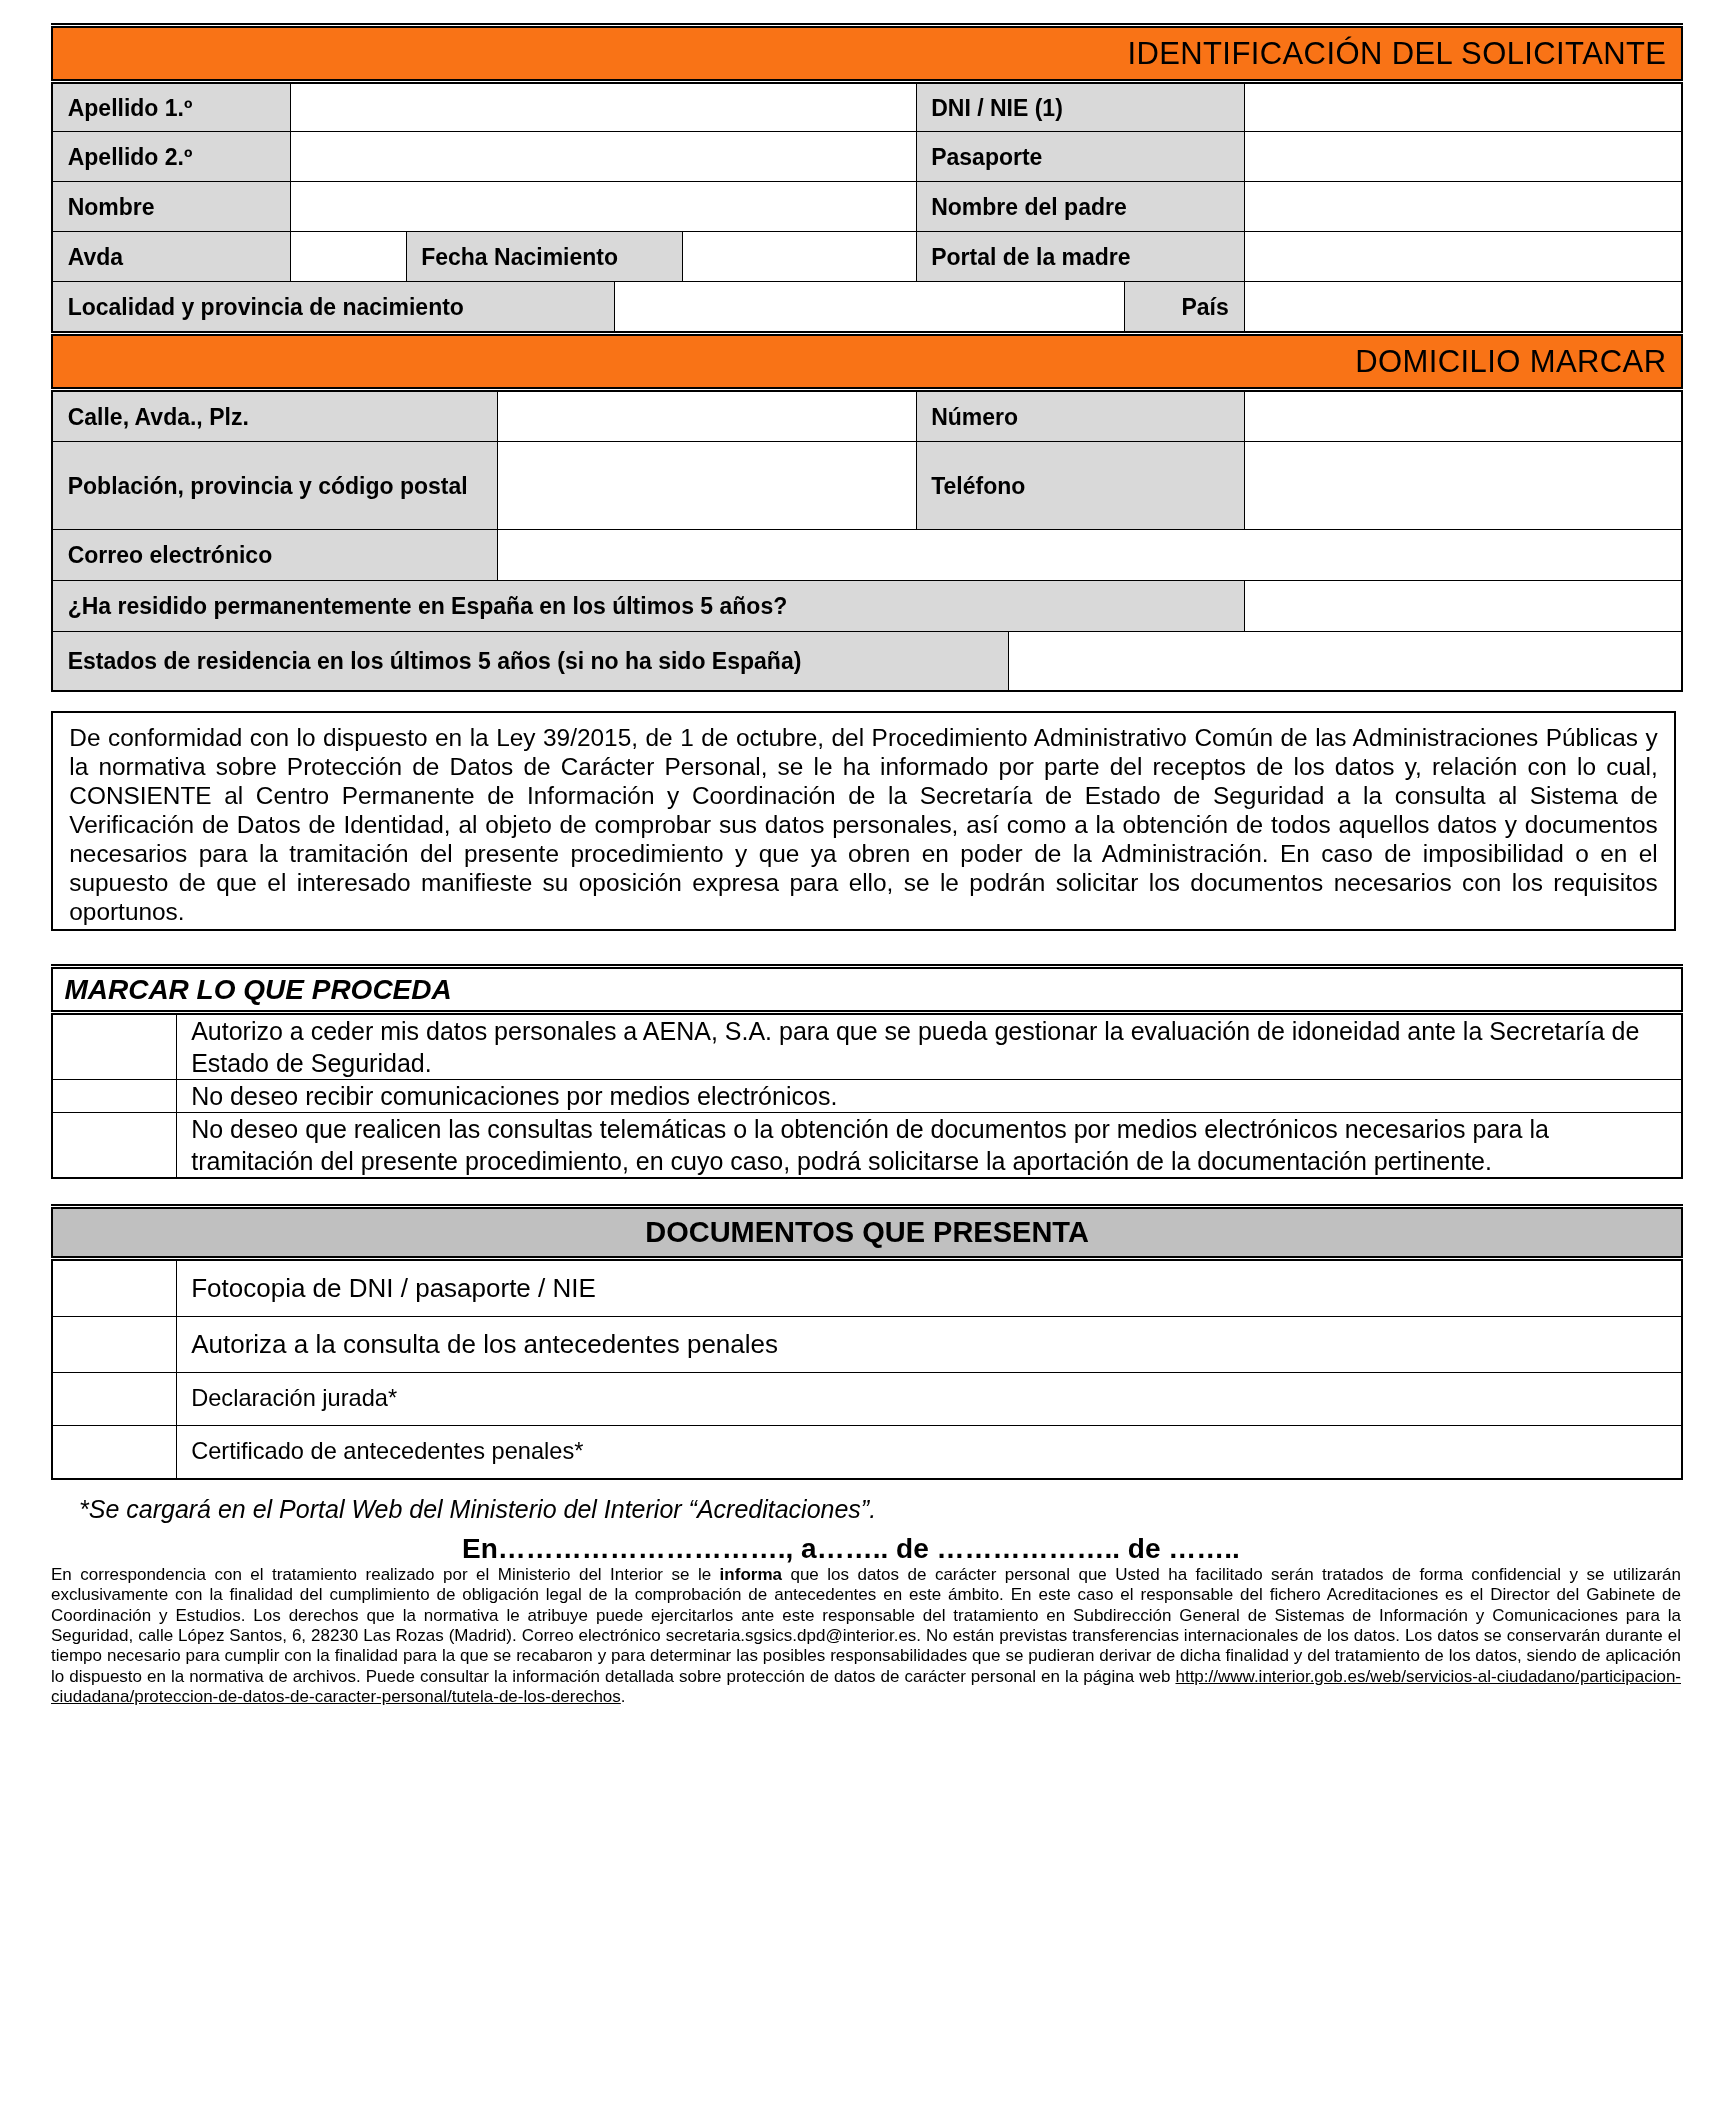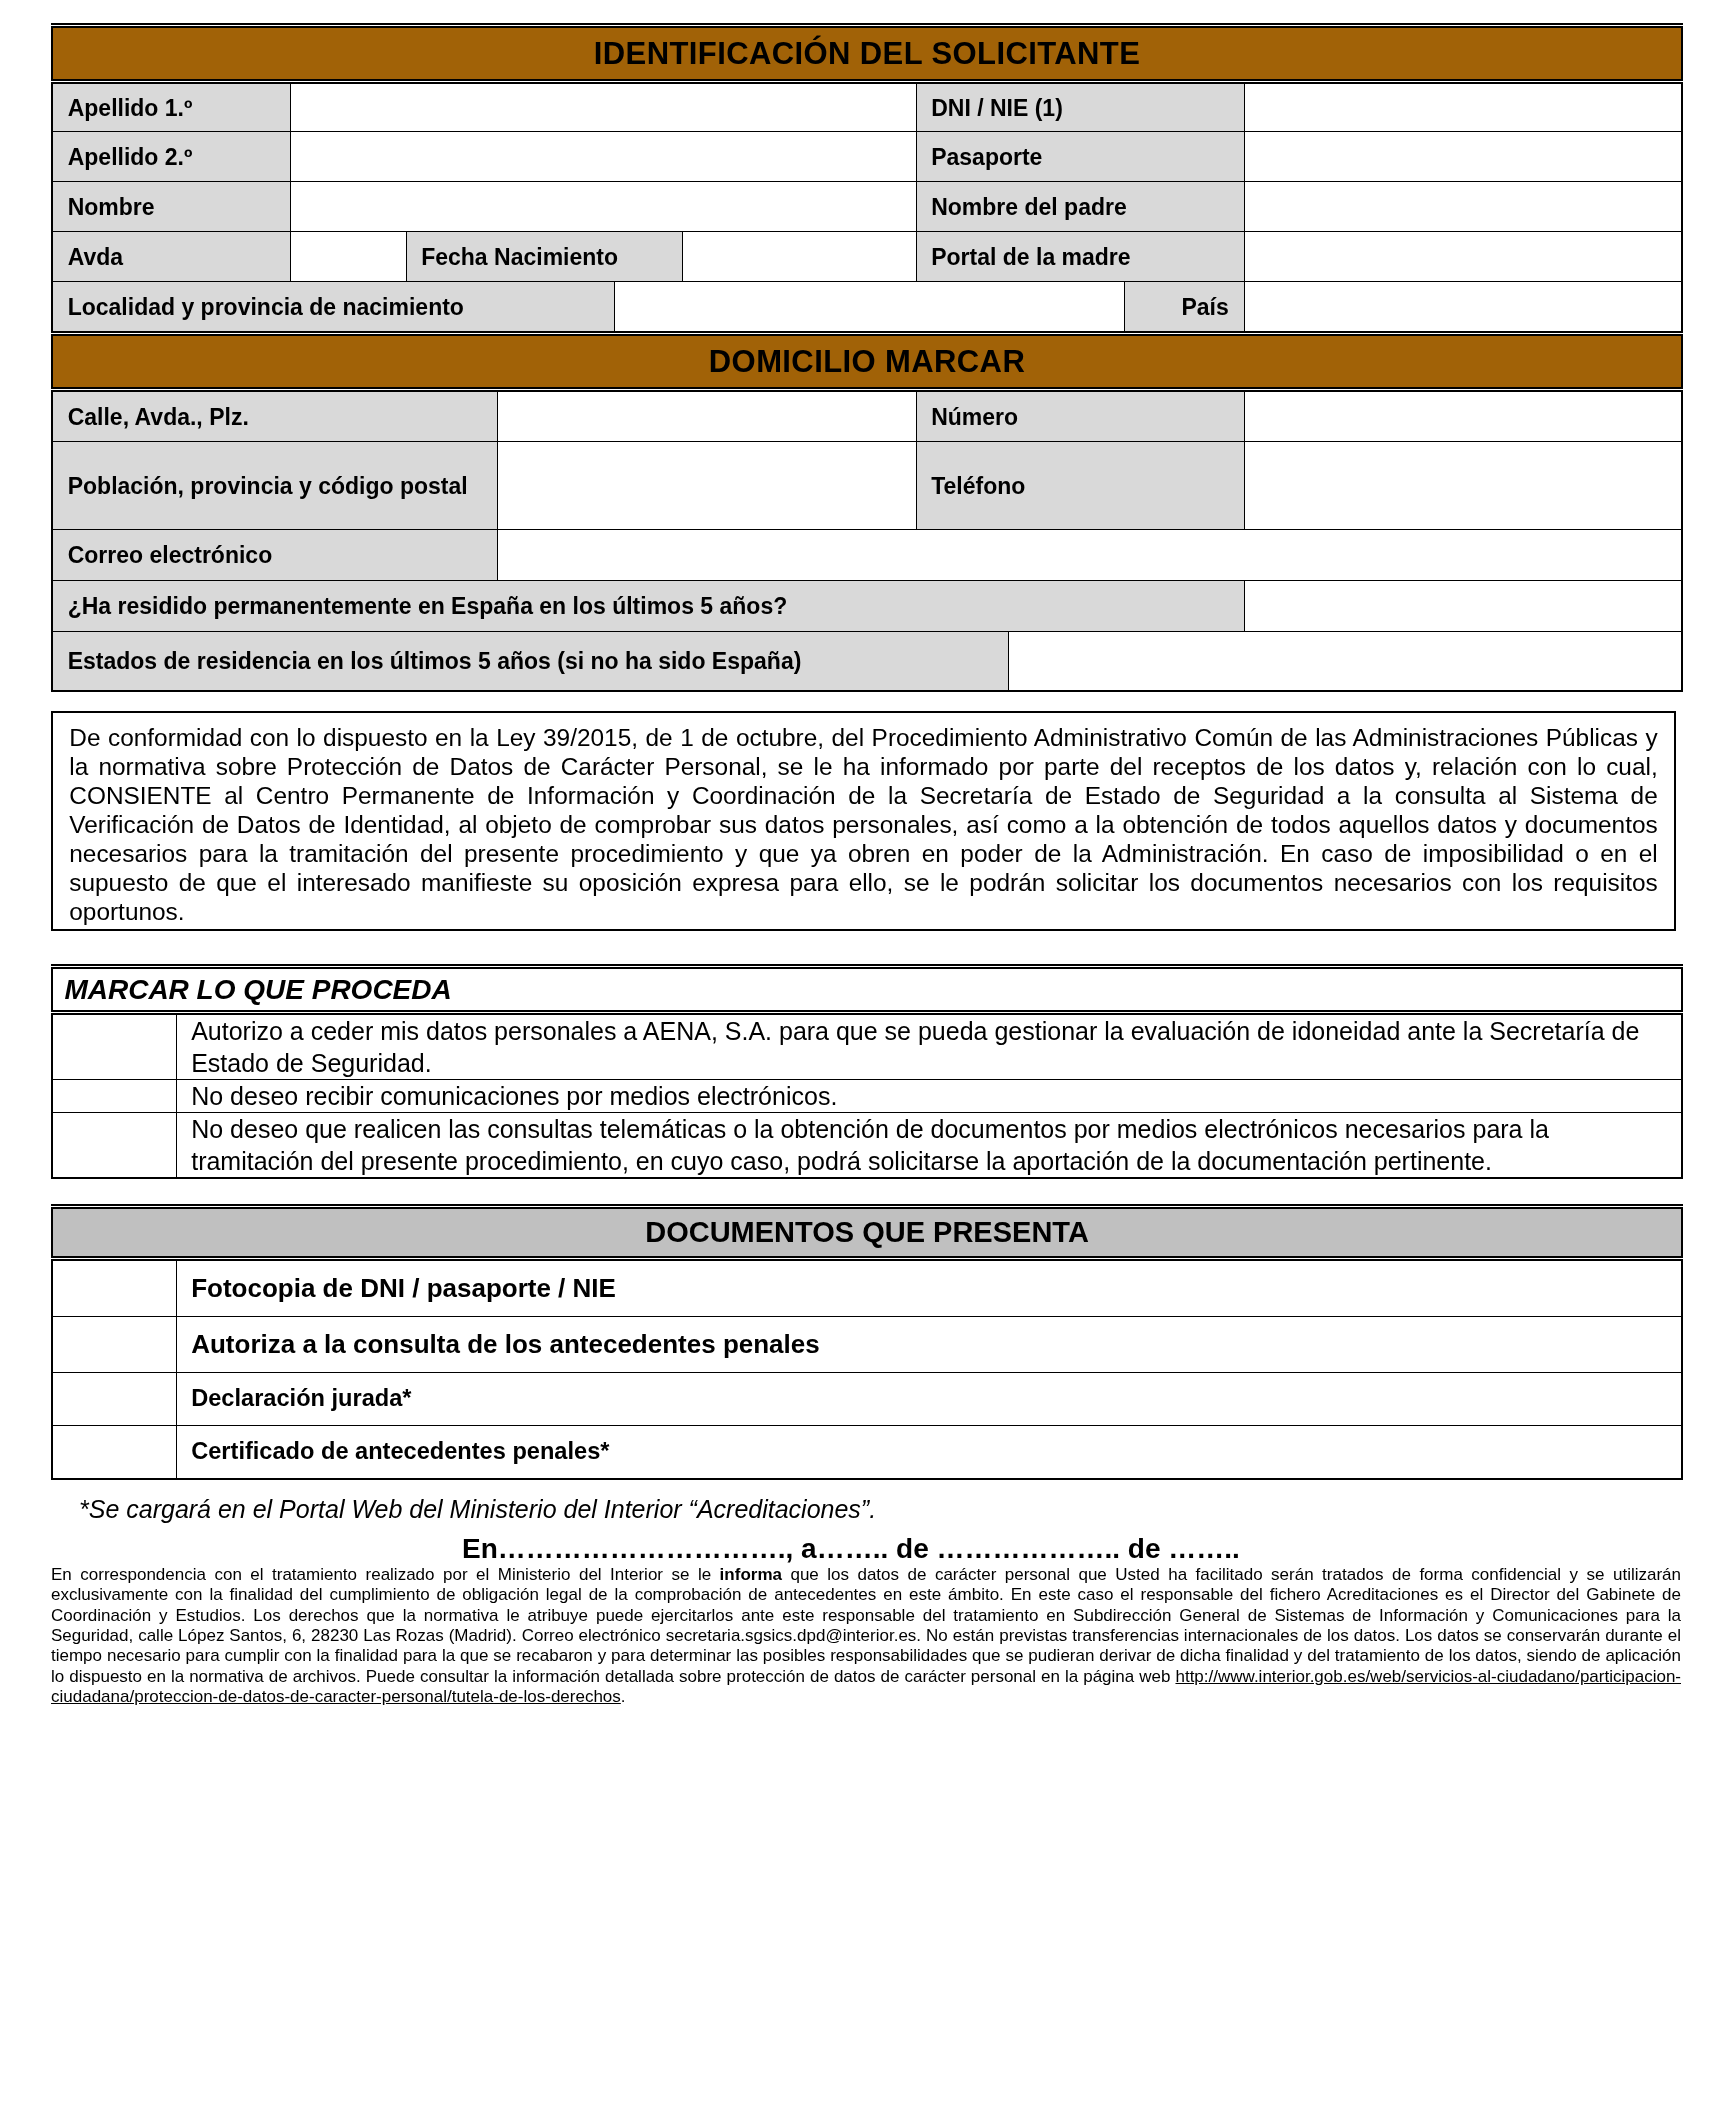--- a/index.html
+++ b/index.html
@@ -13,21 +13,21 @@
     border-collapse: collapse; width: 1630px; table-layout: fixed;
     border: 2.4px solid #000;
   }
   table.frm td {
     border: 1.6px solid #000; padding: 0 14.7px; vertical-align: middle;
     overflow: hidden;
   }
   td.lbl { background: #d9d9d9; font-weight: bold; font-size: 23px; line-height: 28px; }
   td.inp { background: #ffffff; }
   tr.sect td {
-    background: #a16207; text-align: center; font-weight: bold; font-size: 31px;
+    background: #f97316; text-align: right; font-weight: normal; font-size: 31px;
     border-top: 5.7px double #000; border-bottom: 5.7px double #000; height: 51px;
     letter-spacing: 0.4px;
   }
 
   .consent {
     width: 1625px; border: 2.4px solid #000; margin-top: 19.6px;
     padding: 9.8px 16.3px 3.3px 16.3px; box-sizing: border-box;
   }
   .consent p {
     margin: 0; font-size: 24.4px; line-height: 29px; text-align: justify;
@@ -40,21 +40,21 @@
     padding-left: 11.4px;
   }
   td.chk { background: #ffffff; }
   td.opt { font-size: 25px; line-height: 32px; padding: 13px 18px; }
 
   table.docs { margin-top: 24.4px; }
   tr.dhead td {
     background: #c0c0c0; text-align: center; font-weight: bold; font-size: 29px;
     border-top: 5.7px double #000; border-bottom: 5.7px double #000; height: 47px;
   }
-  td.doc { font-weight: bold; font-size: 26px; height: 55px; padding-left: 18px; }
+  td.doc { font-weight: normal; font-size: 26px; height: 55px; padding-left: 18px; }
   td.doc.small { font-size: 23.6px; height: 52px; }
 
   .footnote { margin: 14.7px 0 0 28px; font-style: italic; font-size: 25px; line-height: 31px; }
   .dateline { margin: 6.5px 0 0 411px; font-weight: bold; font-size: 28px; line-height: 33px; }
   .fdo { margin: 122px 0 0 432px; font-weight: bold; font-size: 28px; line-height: 33px; }
   .fine {
     font-size: 17px; line-height: 20.4px; text-align: justify;
     width: 1630px;
   }
   .fine .bold { font-weight: bold; }

